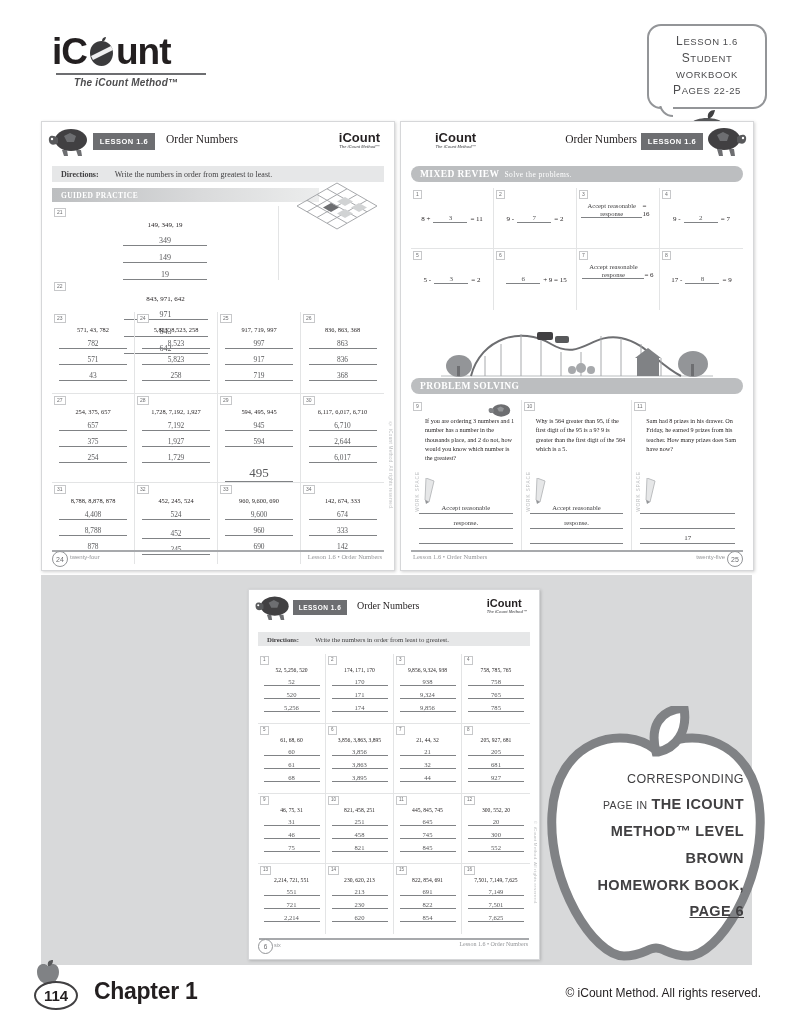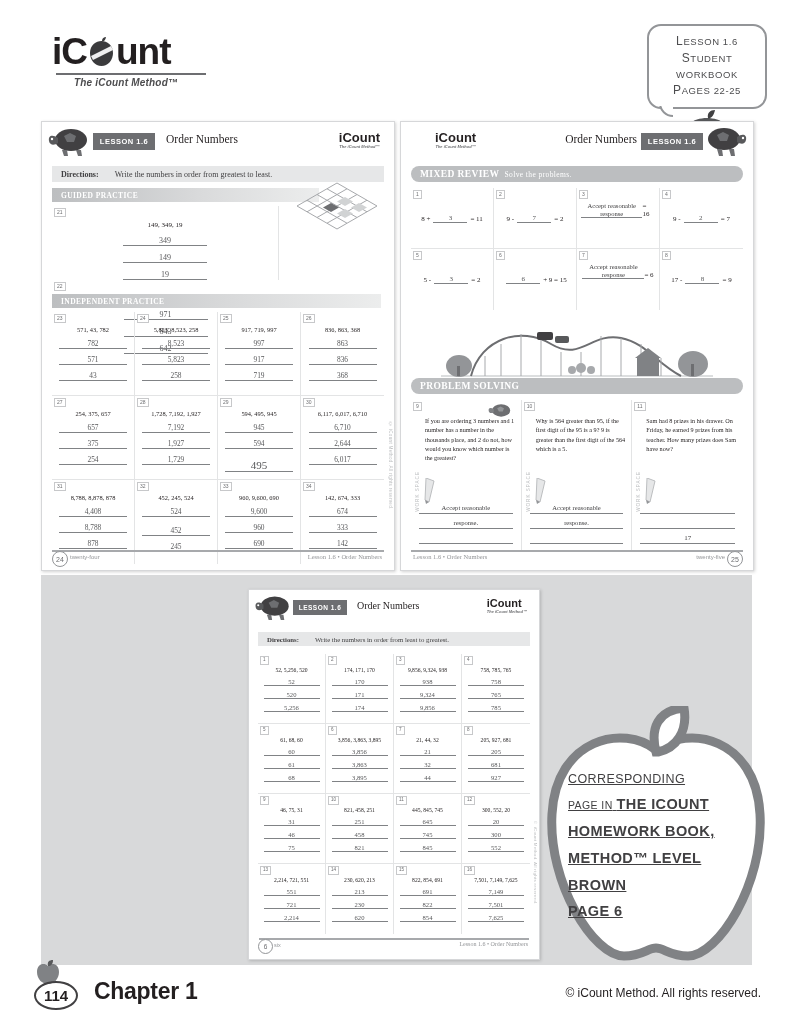--- a/index.html
+++ b/index.html
@@ -110,23 +110,23 @@
   .foot-word{position:absolute;color:#939598;font-family:"Liberation Sans", sans-serif;}
   .foot-lesson{position:absolute;color:#939598;font-family:"Liberation Serif", serif;}
   .sidecredit{
     position:absolute;writing-mode:vertical-rl;color:#bcbec0;
     font-family:"Liberation Sans", sans-serif;letter-spacing:.3px;
   }
 
   
   .callout{position:absolute;left:538px;top:706px;width:236px;height:258px;}
   .callout .ctext{
-    position:absolute;left:30px;top:62px;width:176px;text-align:left;
+    position:absolute;left:30px;top:62px;width:176px;text-align:right;
     font-family:"Liberation Sans", sans-serif;color:#414042;
-    font-size:12.5px;line-height:1.85;letter-spacing:.4px;text-transform:uppercase;text-decoration:underline;
+    font-size:12.5px;line-height:1.85;letter-spacing:.4px;text-transform:uppercase;
   }
   .callout .ctext .big{font-size:14.5px;font-weight:bold;}
   .callout .ctext .sm{font-size:10.5px;}
   .callout .ctext .u{text-decoration:underline;}
   .chapnum{
     position:absolute;left:34px;top:981px;width:40px;height:25px;border:2px solid #414042;
     border-radius:50%;display:flex;align-items:center;justify-content:center;
     font-family:"Liberation Sans", sans-serif;font-weight:bold;font-size:15px;color:#231f20;
   }
   .chaptext{position:absolute;left:82px;top:978px;font-family:"Liberation Sans", sans-serif;font-weight:bold;font-size:23px;color:#231f20;letter-spacing:-.3px;margin-left:12px;}
@@ -223,21 +223,20 @@
         </div>
         <div class="pcell lastcol lastrow">
           <div class="pnum" style="font-size: 5px;">22</div>
           <div class="prompt" style="font-size: 7px; padding-top: 15px;">843,  971,  642</div>
           <div class="ansline" style="width: 84px; font-size: 8px; margin-top: 7px;">971</div>
           <div class="ansline" style="width: 84px; font-size: 8px; margin-top: 7px;">843</div>
           <div class="ansline" style="width: 84px; font-size: 8px; margin-top: 7px;">642</div>
         </div>
       </div>
 
-    <div class="sectionbar" style="left:10px;top:172px;width:320px;height:14px;font-size:7.5px;">Independent Practice</div>
 
     <div class="pgrid" id="independent-grid" style="left:10px;top:190px;right:10px;height:252px;grid-template-columns:repeat(4,1fr);grid-template-rows:repeat(3,1fr);">
         <div class="pcell">
           <div class="pnum" style="font-size: 5px;">23</div>
           <div class="prompt" style="font-size: 6.4px; padding-top: 14px;">571,  43,  782</div>
           <div class="ansline" style="width: 68px; font-size: 7.4px; margin-top: 6px;">782</div>
           <div class="ansline" style="width: 68px; font-size: 7.4px; margin-top: 6px;">571</div>
           <div class="ansline" style="width: 68px; font-size: 7.4px; margin-top: 6px;">43</div>
         </div>
         <div class="pcell">
@@ -273,21 +272,21 @@
           <div class="prompt" style="font-size: 6.4px; padding-top: 14px;">1,728,  7,192,  1,927</div>
           <div class="ansline" style="width: 68px; font-size: 7.4px; margin-top: 6px;">7,192</div>
           <div class="ansline" style="width: 68px; font-size: 7.4px; margin-top: 6px;">1,927</div>
           <div class="ansline" style="width: 68px; font-size: 7.4px; margin-top: 6px;">1,729</div>
         </div>
         <div class="pcell">
           <div class="pnum" style="font-size: 5px;">29</div>
           <div class="prompt" style="font-size: 6.4px; padding-top: 14px;">594,  495,  945</div>
           <div class="ansline" style="width: 68px; font-size: 7.4px; margin-top: 6px;">945</div>
           <div class="ansline" style="width: 68px; font-size: 7.4px; margin-top: 6px;">594</div>
-          <div class="ansline" style="width: 68px; font-size: 11px; margin-top: 10px; text-align: center;">495</div>
+          <div class="ansline" style="width: 68px; font-size: 13px; margin-top: 18px; text-align: center;">495</div>
         </div>
         <div class="pcell lastcol">
           <div class="pnum" style="font-size: 5px;">30</div>
           <div class="prompt" style="font-size: 6.4px; padding-top: 14px;">6,117,  6,017,  6,710</div>
           <div class="ansline" style="width: 68px; font-size: 7.4px; margin-top: 6px;">6,710</div>
           <div class="ansline" style="width: 68px; font-size: 7.4px; margin-top: 6px;">2,644</div>
           <div class="ansline" style="width: 68px; font-size: 7.4px; margin-top: 6px;">6,017</div>
         </div>
         <div class="pcell lastrow">
           <div class="pnum" style="font-size: 5px;">31</div>
@@ -653,22 +652,22 @@
       <path d="M118 44 C86 18 18 32 14 108 C10 178 56 250 86 250 C104 250 110 242 118 242
                C126 242 132 250 150 250 C180 250 226 178 222 108 C218 32 150 18 118 44 Z" fill="#ffffff" stroke="#808285" stroke-width="9"></path>
       <path d="M118 46 C112 22 120 4 146 2 C150 26 138 42 120 46 Z" fill="#ffffff" stroke="#808285" stroke-width="9"></path>
     </svg>
     <div class="ctext">
       <div>Corresponding</div>
       <div>
         <span class="sm">page in</span>
         <span class="big">The iCount</span>
       </div>
+      <div class="big">Method™ Level Brown</div>
       <div class="big">Homework Book,</div>
-      <div class="big">Method™ Level Brown</div>
       <div class="big u">Page 6</div>
     </div>
   </div>
 
   <div class="footapple">
     <svg width="24" height="24" viewBox="0 0 24 24">
       <path d="M12 6 C8 2 1 4 1 12 C1 19 6 24 12 24 C18 24 23 19 23 12 C23 4 16 2 12 6 Z" fill="#808285"></path>
       <path d="M12 6 C11 2 13 0 17 0 C17 4 15 6 12 6 Z" fill="#58595b"></path>
     </svg>
   </div>

